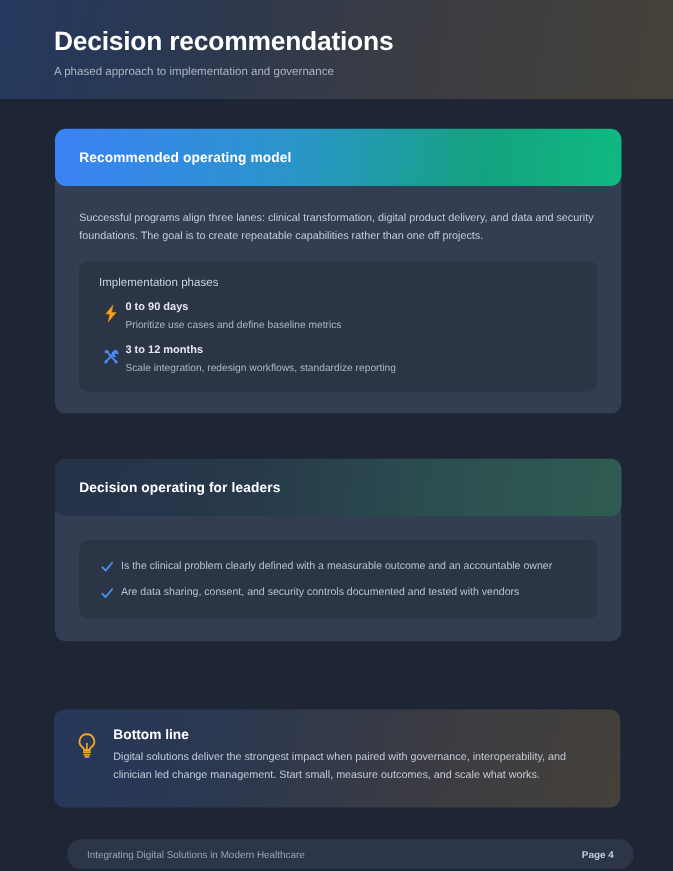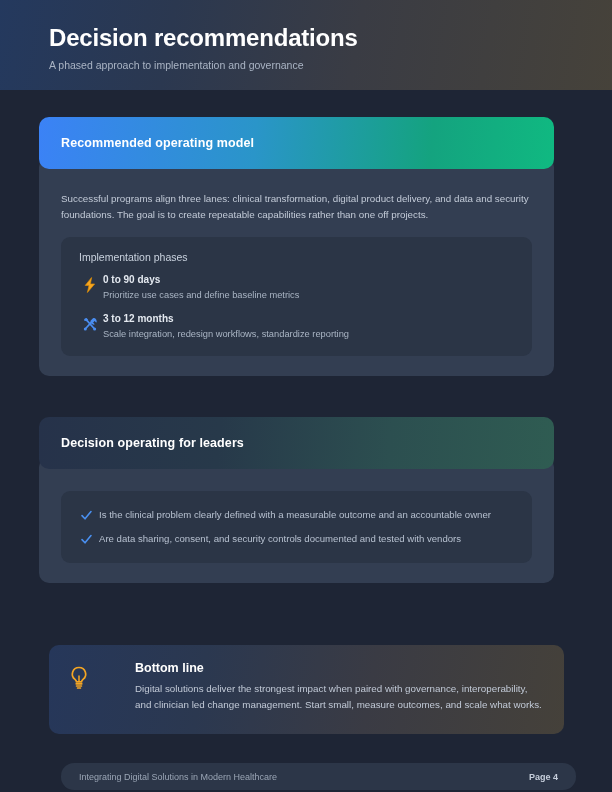--- a/index.html
+++ b/index.html
@@ -30,21 +30,21 @@
   }
 
   
   .page {
     position:absolute; left:0; top:90px; width:612px; height:702px;
     padding:0;
   }
 
   
   .card {
-    position:absolute; left:39px; width:515px;
+    position:absolute; left:50px; width:515px;
     border-radius:10px;
   }
   .card-head {
     height:52px; border-radius:10px;
     display:flex; align-items:center;
     padding-left:22px;
     position:relative; z-index:2;
   }
   .card-head-title {
     font-size:12.5px; font-weight:bold; color:#ffffff;
@@ -109,21 +109,21 @@
 
   
   .bottomline {
     position:absolute; left:49px; width:515px;
     border-radius:10px;
     background:linear-gradient(100deg, #26375a 0%, #2b3850 30%, #3a3b44 62%, #45413a 100%);
     padding:16px 22px 20px 20px;
     display:flex;
   }
   .bl-icon { width:30px; flex:0 0 30px; padding-top:5px; }
-  .bl-body { flex:1; padding-left:4px;margin-left:32px; }
+  .bl-body { flex:1; padding-left:4px; }
   .bl-title { font-size:12.5px; font-weight:bold; color:#ffffff; }
   .bl-text { font-size:9.8px; color:#c2cad7; line-height:1.68; margin-top:6px; }
 
   
   .footer {
     position:absolute; left:61px; width:515px; height:27px;
     background:#2a3purple; background:#2c3purple;
     background:#2b3purple;
     background:#2c3648;
     border-radius:13px;

